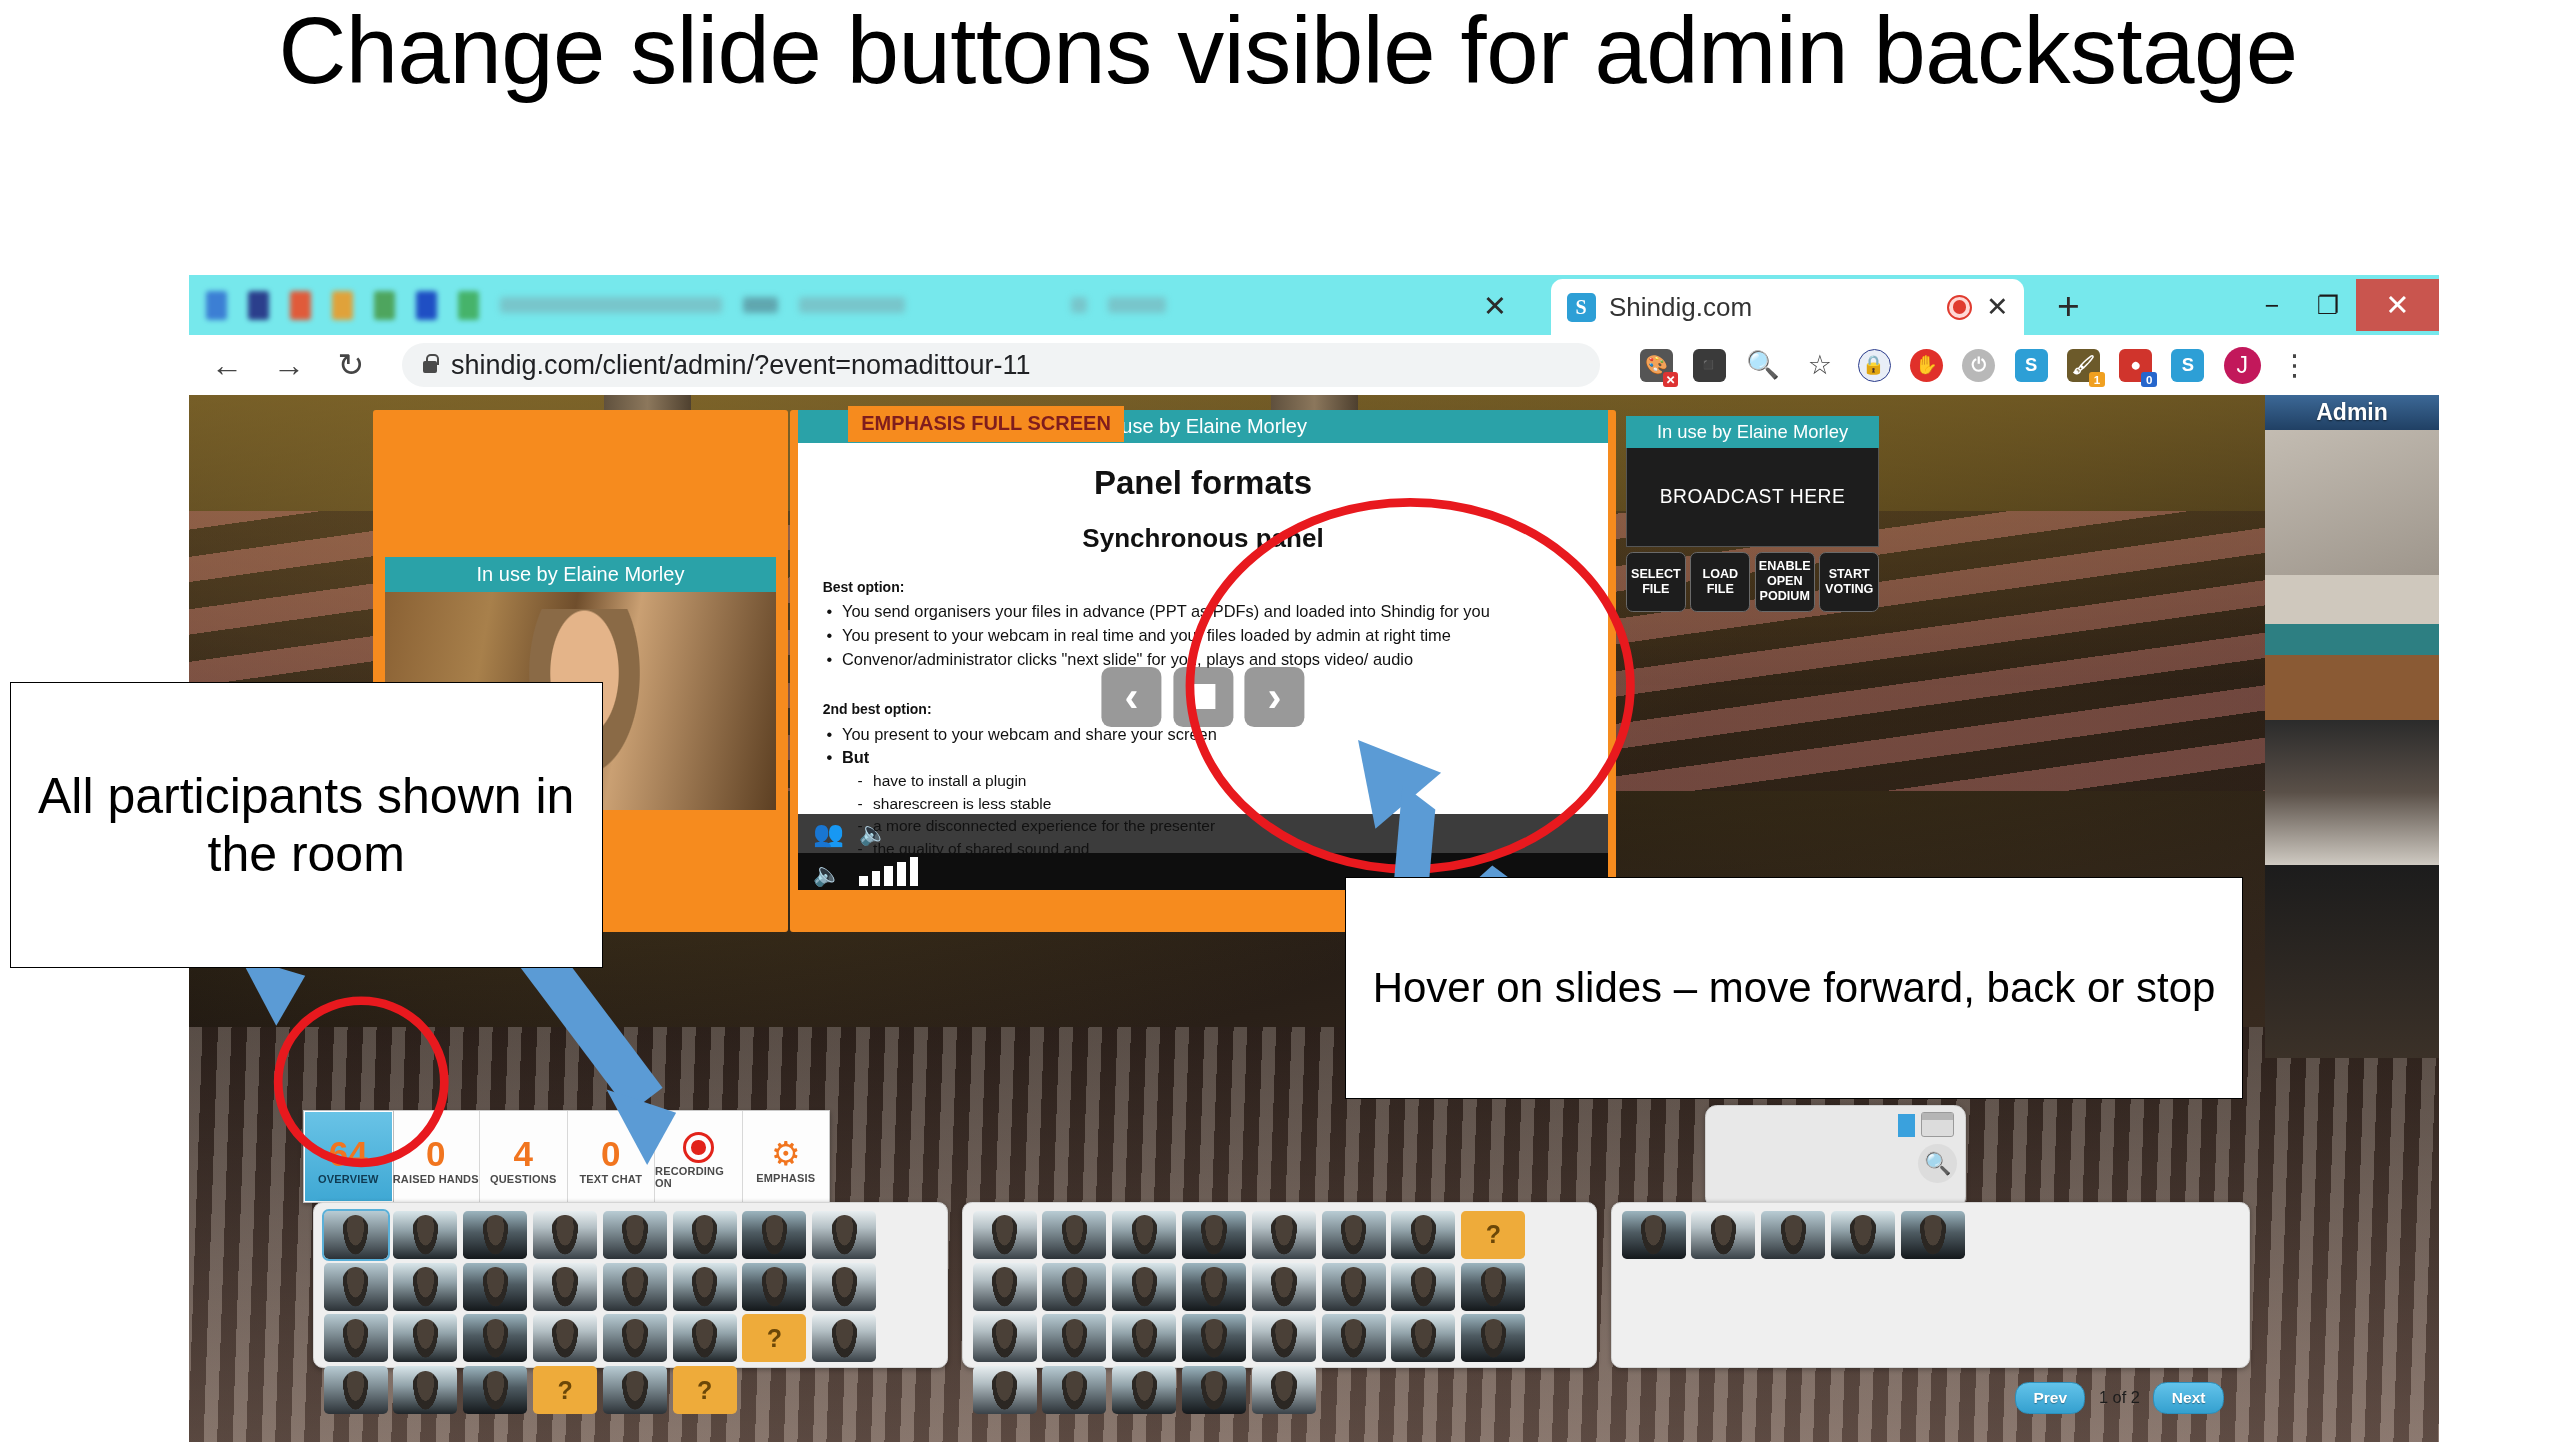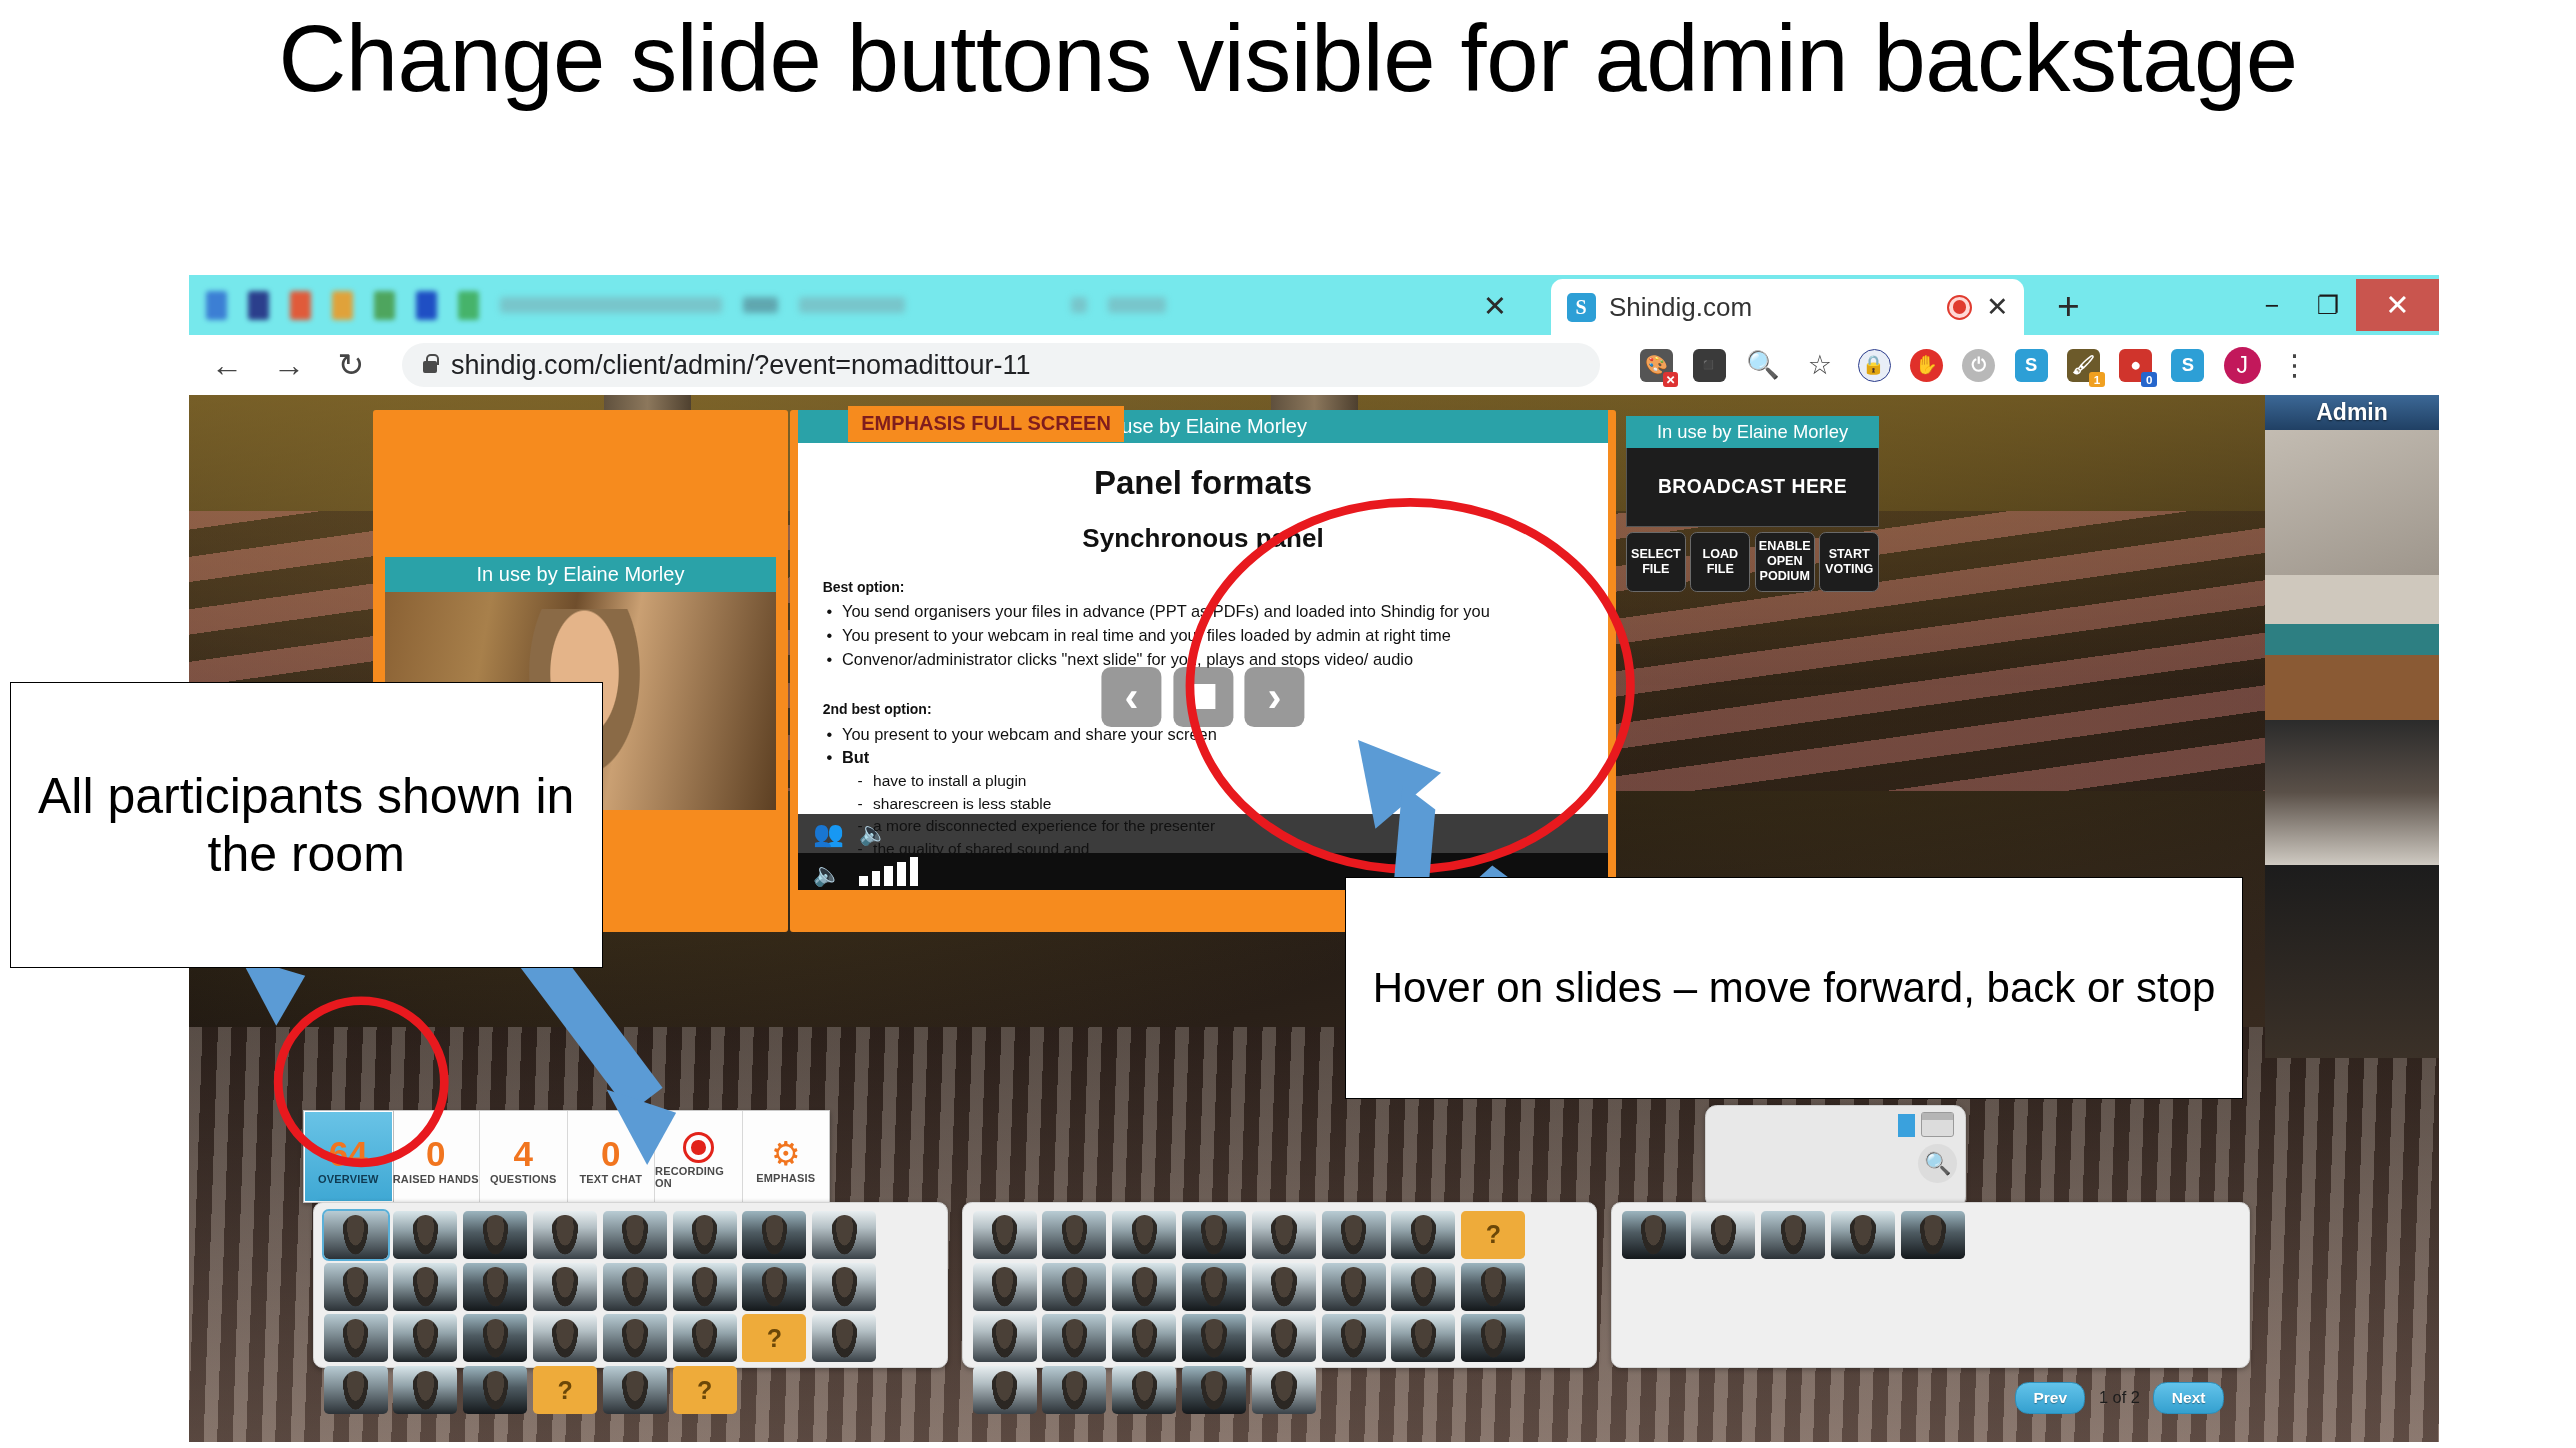--- a/index.html
+++ b/index.html
@@ -6,21 +6,21 @@
   html, body {
     width: 2576px; height: 1449px;
     background: #ffffff;
     font-family: "Liberation Sans", sans-serif;
     overflow: hidden;
   }
 
   
   .slide-title {
     width: 2318px;
-    margin: 8px auto 0;
+    margin: 0 auto 0;
     text-align: center;
     font-size: 94px;
     line-height: 1.08;
     color: #000;
     font-weight: 400;
     letter-spacing: -0.5px;
   }
 
   
   .shot {
@@ -256,23 +256,23 @@
 
   
   .bcast {
     position:absolute; left: 1437px; top: 21px; width: 253px; z-index:5;
   }
   .bcast-hdr {
     height:32px; background:#2aa2a8; color:#fff; font-size:18.4px;
     display:flex; align-items:center; justify-content:center;
   }
   .bcast-main {
-    height: 79px; background:#1d1d1d; color:#fff;
+    height: 99px; background:#1d1d1d; color:#fff;
     display:flex; align-items:center; justify-content:center;
-    font-weight:700; font-size:19.3px; letter-spacing:0.5px;
+    font-weight:400; font-size:19.3px; letter-spacing:0.5px;
     border:1px solid #555; border-top:none;
   }
   .bcast-row { display:flex; gap:4.8px; margin-top:4.8px; }
   .bcast-btn {
     flex:1; height:60px; background:#1d1d1d; border:1px solid #6a6a6a;
     border-radius:6.8px; color:#fff; font-weight:700; font-size:12.6px;
     display:flex; flex-direction:column; align-items:center; justify-content:center;
     line-height:1.2; text-align:center;
   }
 

